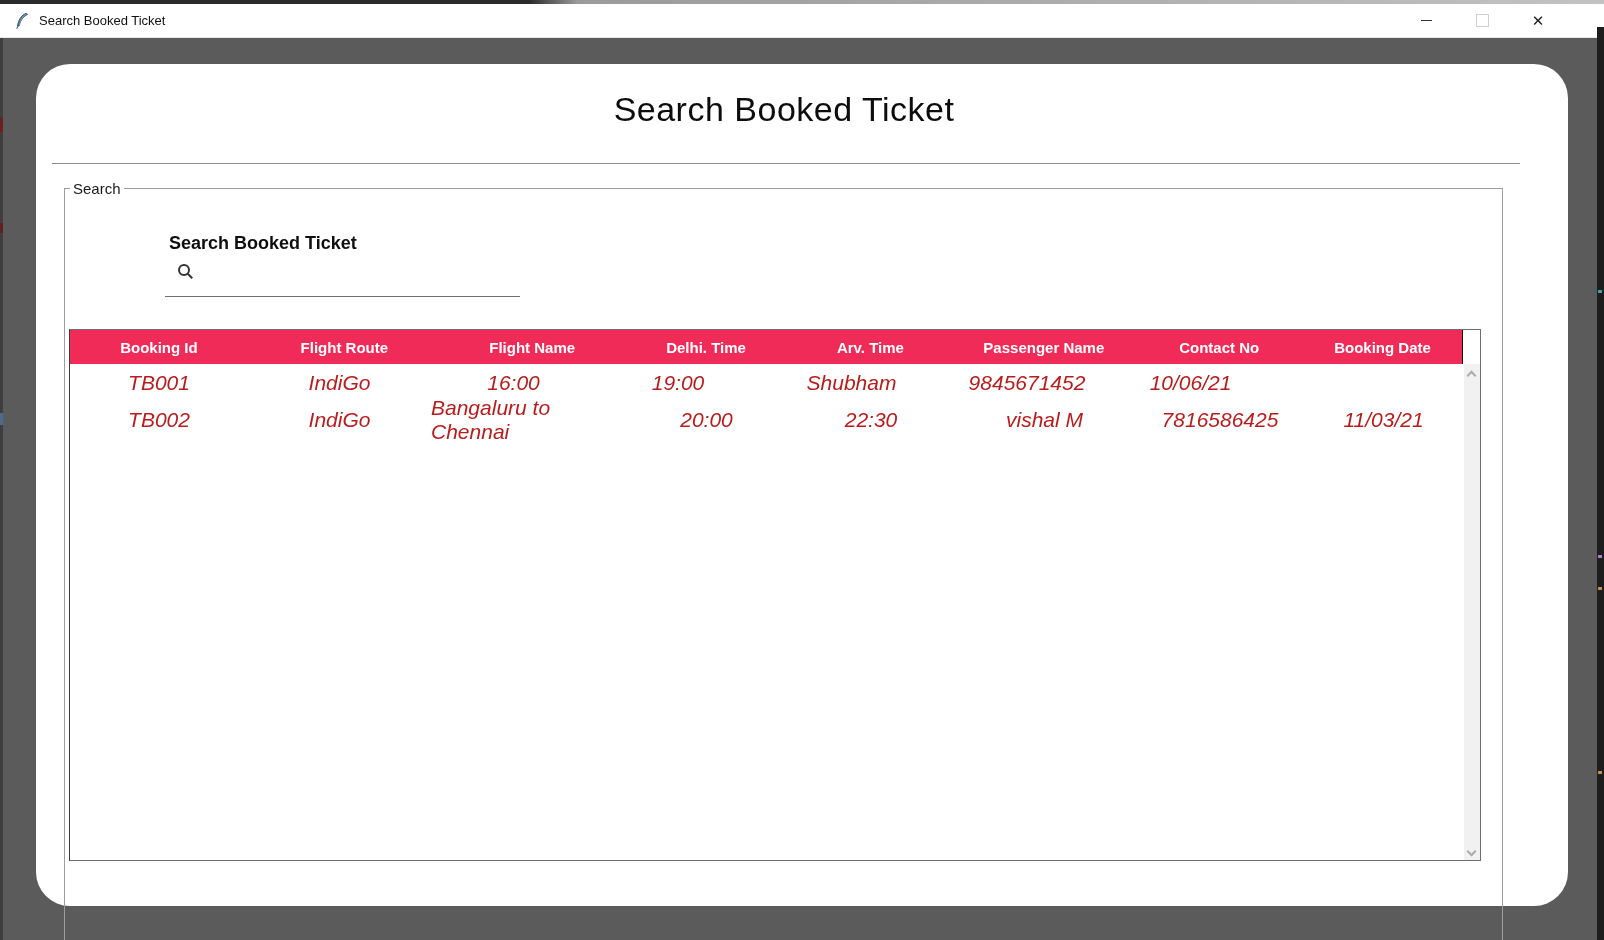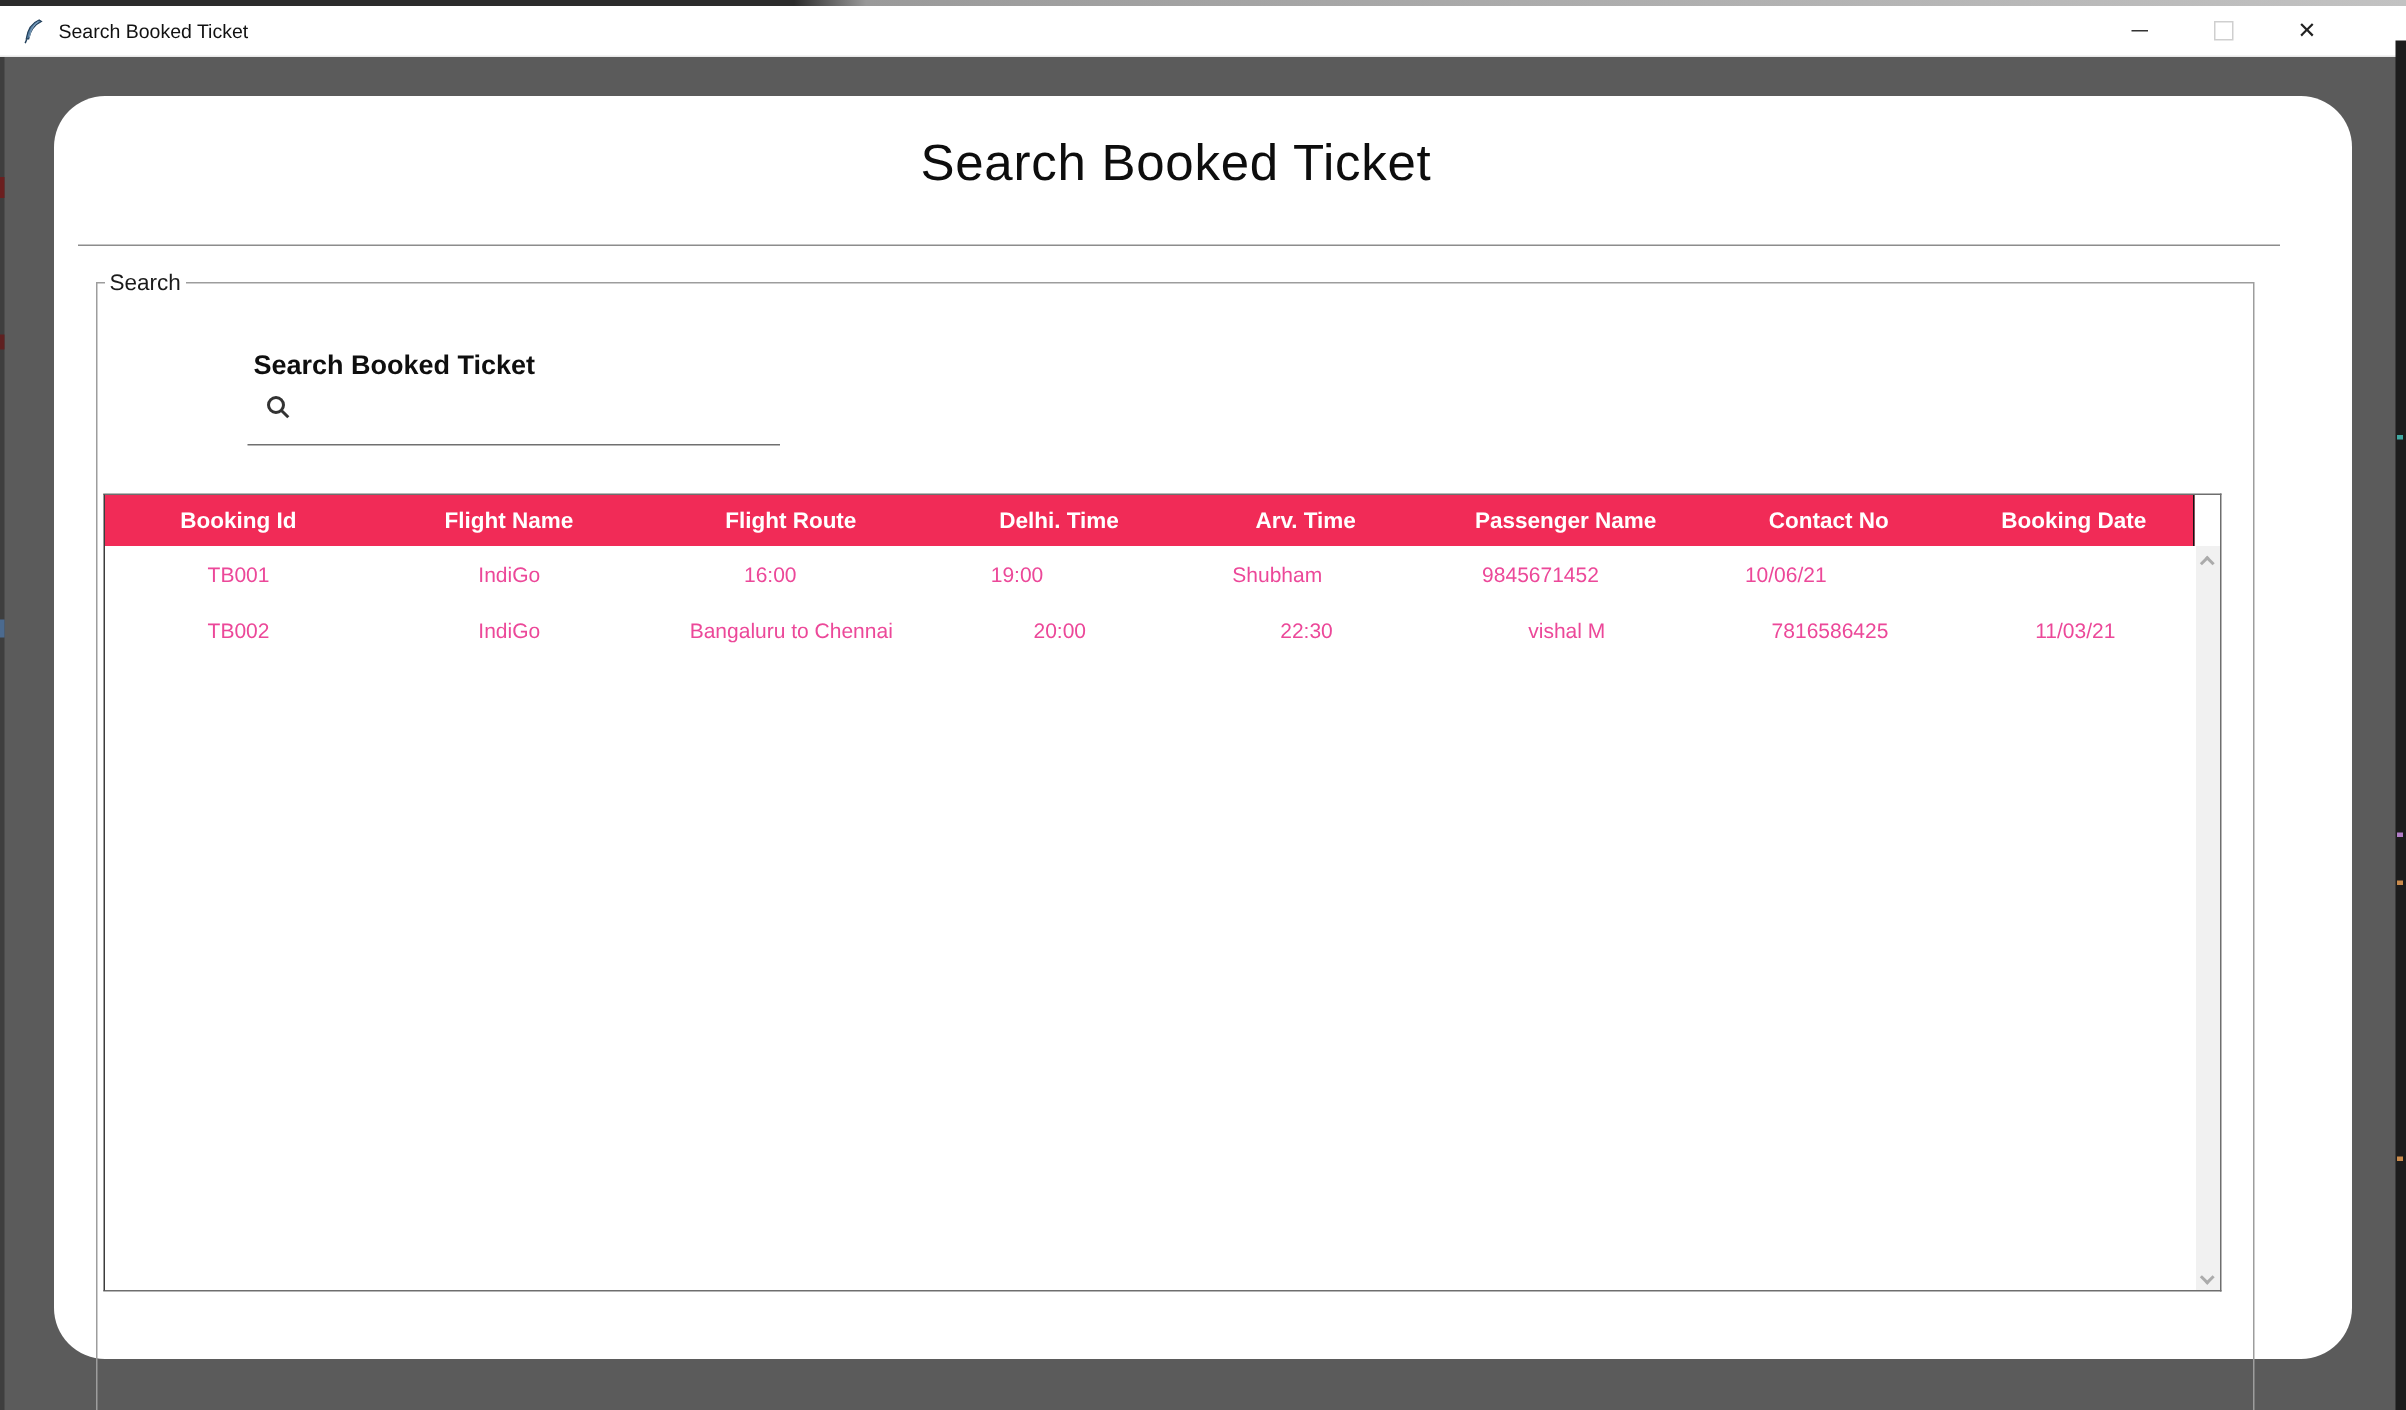--- a/index.html
+++ b/index.html
@@ -50,21 +50,21 @@
   
   .table-frame { position:absolute; left:4px; top:140px; width:1412px; height:532px;
     border:1px solid #6e6e6e; border-left-color:#3c3c3c; background:#ffffff; }
   .thead { position:absolute; left:0; top:0; width:1393px; height:34px; display:flex;
     background:var(--header-bg,#f12b57); border-right:1px solid #111; }
   .th { height:34px; display:flex; align-items:center; justify-content:center;
     color:var(--header-fg,#fff); font-size:15px; font-weight:bold; }
   .tbody { position:absolute; left:0; top:34px; width:1393px; }
   .tr { display:flex; height:37px; }
   .td { height:37px; display:flex; align-items:center; justify-content:center;
-    font-size:14px; color:#ec4899; }
+    font-size:21px; color:#b91c1c;font-style:italic; }
 
   
   .vscroll { position:absolute; right:0; top:34px; width:16px; height:496px;
     background:#f1f1f1; }
   .scroll-arrow { position:absolute; left:4px; width:8px; height:8px; }
   .chev { width:7px; height:7px; border-left:2px solid #ababab; border-top:2px solid #ababab; }
   .chev-up { transform:rotate(45deg); }
   .chev-down { transform:rotate(225deg); }
 </style>
 </head>
@@ -118,22 +118,22 @@
       <svg class="magnifier" viewBox="0 0 17 17">
         <circle cx="7" cy="7" r="5" fill="none" stroke="#333" stroke-width="2"></circle>
         <line x1="10.8" y1="10.8" x2="15.2" y2="15.2" stroke="#333" stroke-width="2"></line>
       </svg>
       <input class="entry-input" type="text" value="" placeholder="" style="">
     </div>
 
     <div class="table-frame">
       <div class="thead">
           <div class="th" style="width: 178px;">Booking Id</div>
+          <div class="th" style="width: 193px;">Flight Route</div>
           <div class="th" style="width: 183px;">Flight Name</div>
-          <div class="th" style="width: 193px;">Flight Route</div>
           <div class="th" style="width: 165px;">Delhi. Time</div>
           <div class="th" style="width: 164px;">Arv. Time</div>
           <div class="th" style="width: 183px;">Passenger Name</div>
           <div class="th" style="width: 168px;">Contact No</div>
           <div class="th" style="width: 159px;">Booking Date</div>
         </div>
       <div class="tbody">
           <div class="tr">
             <div class="td" style="width: 178px;">TB001</div>
             <div class="td" style="width: 183px;">IndiGo</div>

